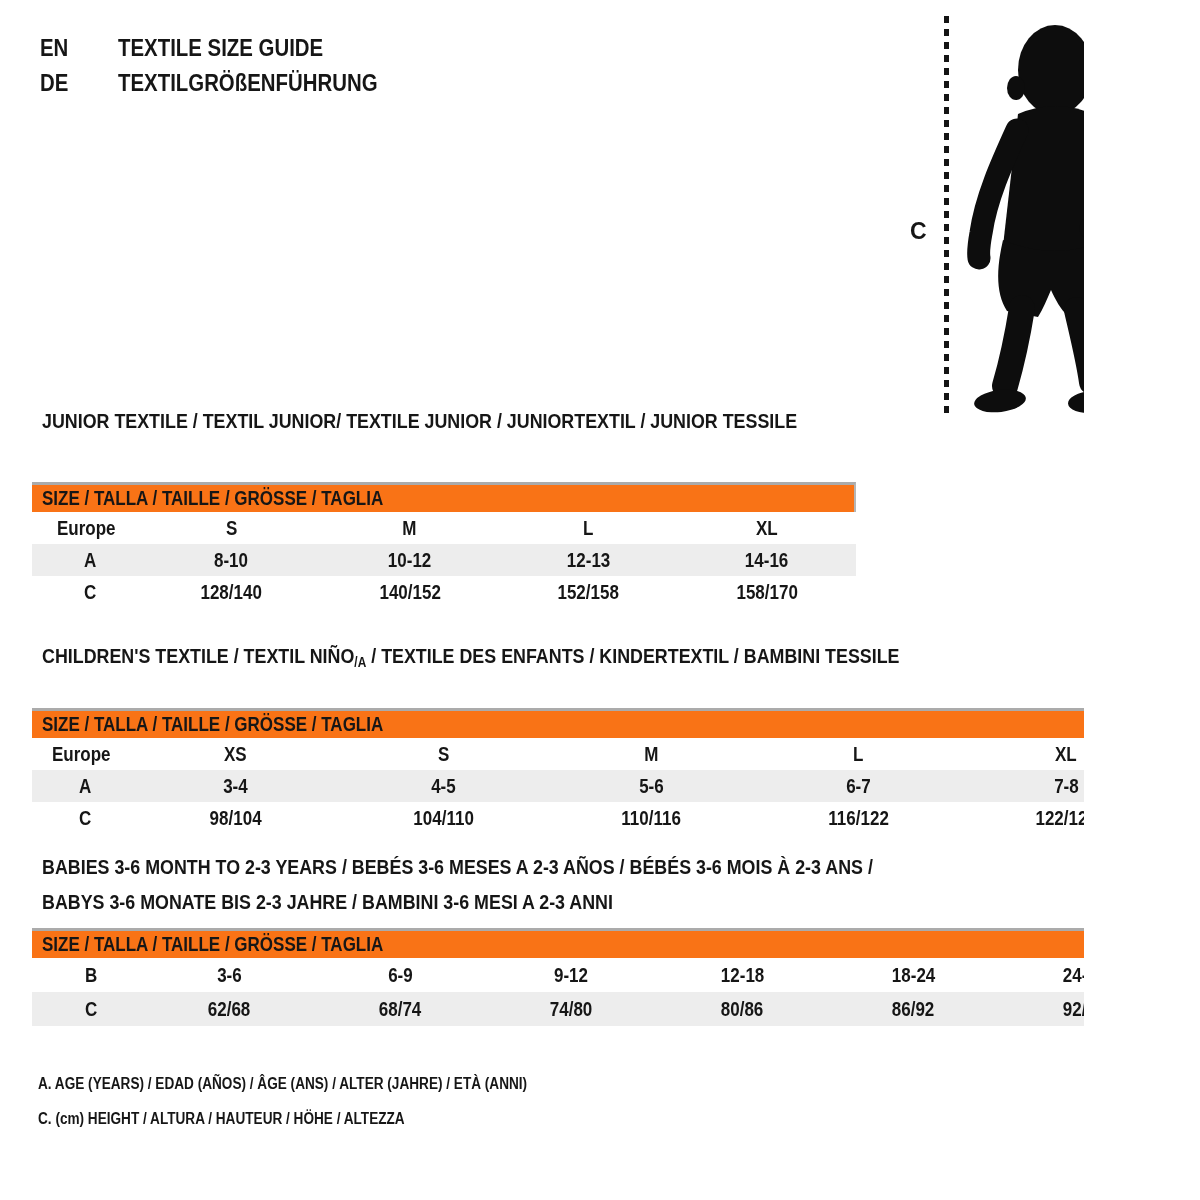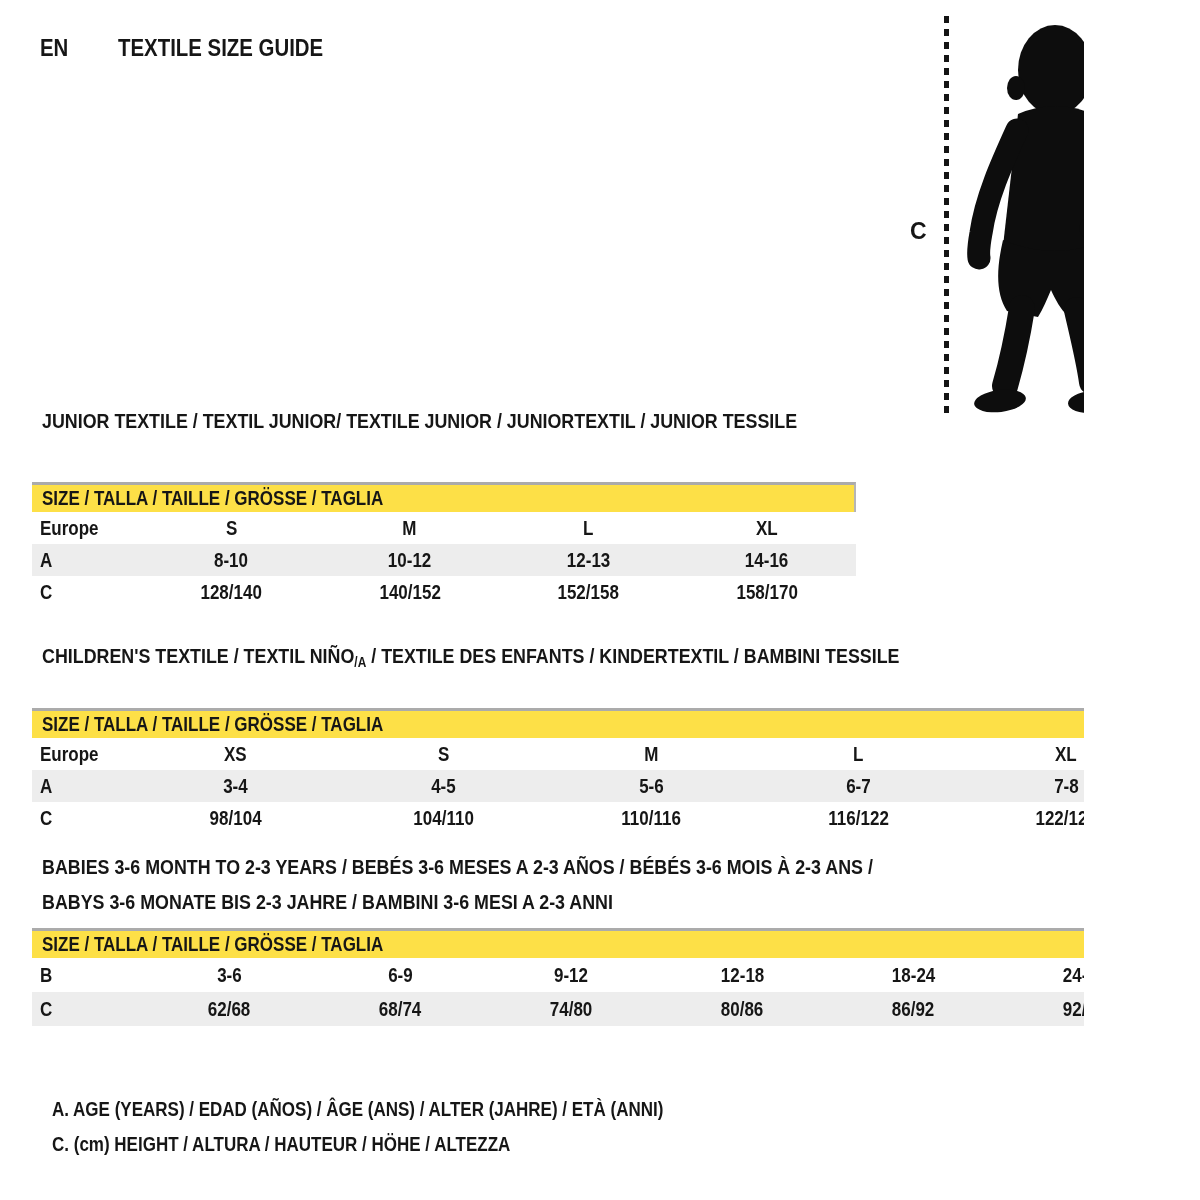--- a/index.html
+++ b/index.html
@@ -22,43 +22,47 @@
   .measure-label{position:absolute;left:910px;top:218px;font-size:23px;}
   .silhouette{position:absolute;left:958px;top:18px;width:190px;height:400px;}
 
   
   .sec-title{position:absolute;left:42px;font-size:21px;line-height:26px;}
   .sub{font-size:14px;position:relative;top:4px;}
 
   
   .tbl{position:absolute;left:32px;}
   .sizebar{
-    background:#fde047;border-top:3px solid #ababab;border-right:2px solid #b5b5b5;
+    background:#f97316;border-top:3px solid #ababab;border-right:2px solid #b5b5b5;
     height:27px;line-height:26px;padding-left:10px;font-size:20px;box-sizing:border-box;
   }
   .sizebar-box{height:30px;box-sizing:border-box;}
   .trow{display:flex;align-items:center;font-size:20px;}
-  .trow .lbl{text-align:left;padding-left:8px;box-sizing:border-box;}
+  .trow .lbl{text-align:center;padding-left:8px;box-sizing:border-box;}
   .trow .cel{flex:1;text-align:center;}
   .alt{background:#ededed;}
   .h32{height:32px;}
   .h34{height:34px;}
 
   
-  .legend{position:absolute;left:52px;top:1066px;font-size:20px;line-height:35px;margin-top:26px;}
+  .legend{position:absolute;left:38px;top:1066px;font-size:16px;line-height:35px;}
 </style>
 </head>
 <body>
 
 <div class="page">
 
   <div class="langs">
     <div class="lang-row">
       <span class="lang-code cnd">EN</span>
       <span class="cnd">TEXTILE SIZE GUIDE</span>
+    </div>
+    <div class="lang-row">
+      <span class="lang-code cnd">DE</span>
+      <span class="cnd">TEXTILGRÖßENFÜHRUNG</span>
     </div>
   </div>
 
   <div class="measure-line"></div>
   <div class="measure-label">C</div>
   <svg class="silhouette" viewBox="0 0 190 400" aria-hidden="true">
     <g fill="#0d0d0d" stroke="none">
       <ellipse cx="97" cy="52" rx="37" ry="45"></ellipse>
       <ellipse cx="58" cy="70" rx="9" ry="12"></ellipse>
       <ellipse cx="137" cy="70" rx="9" ry="12"></ellipse>

